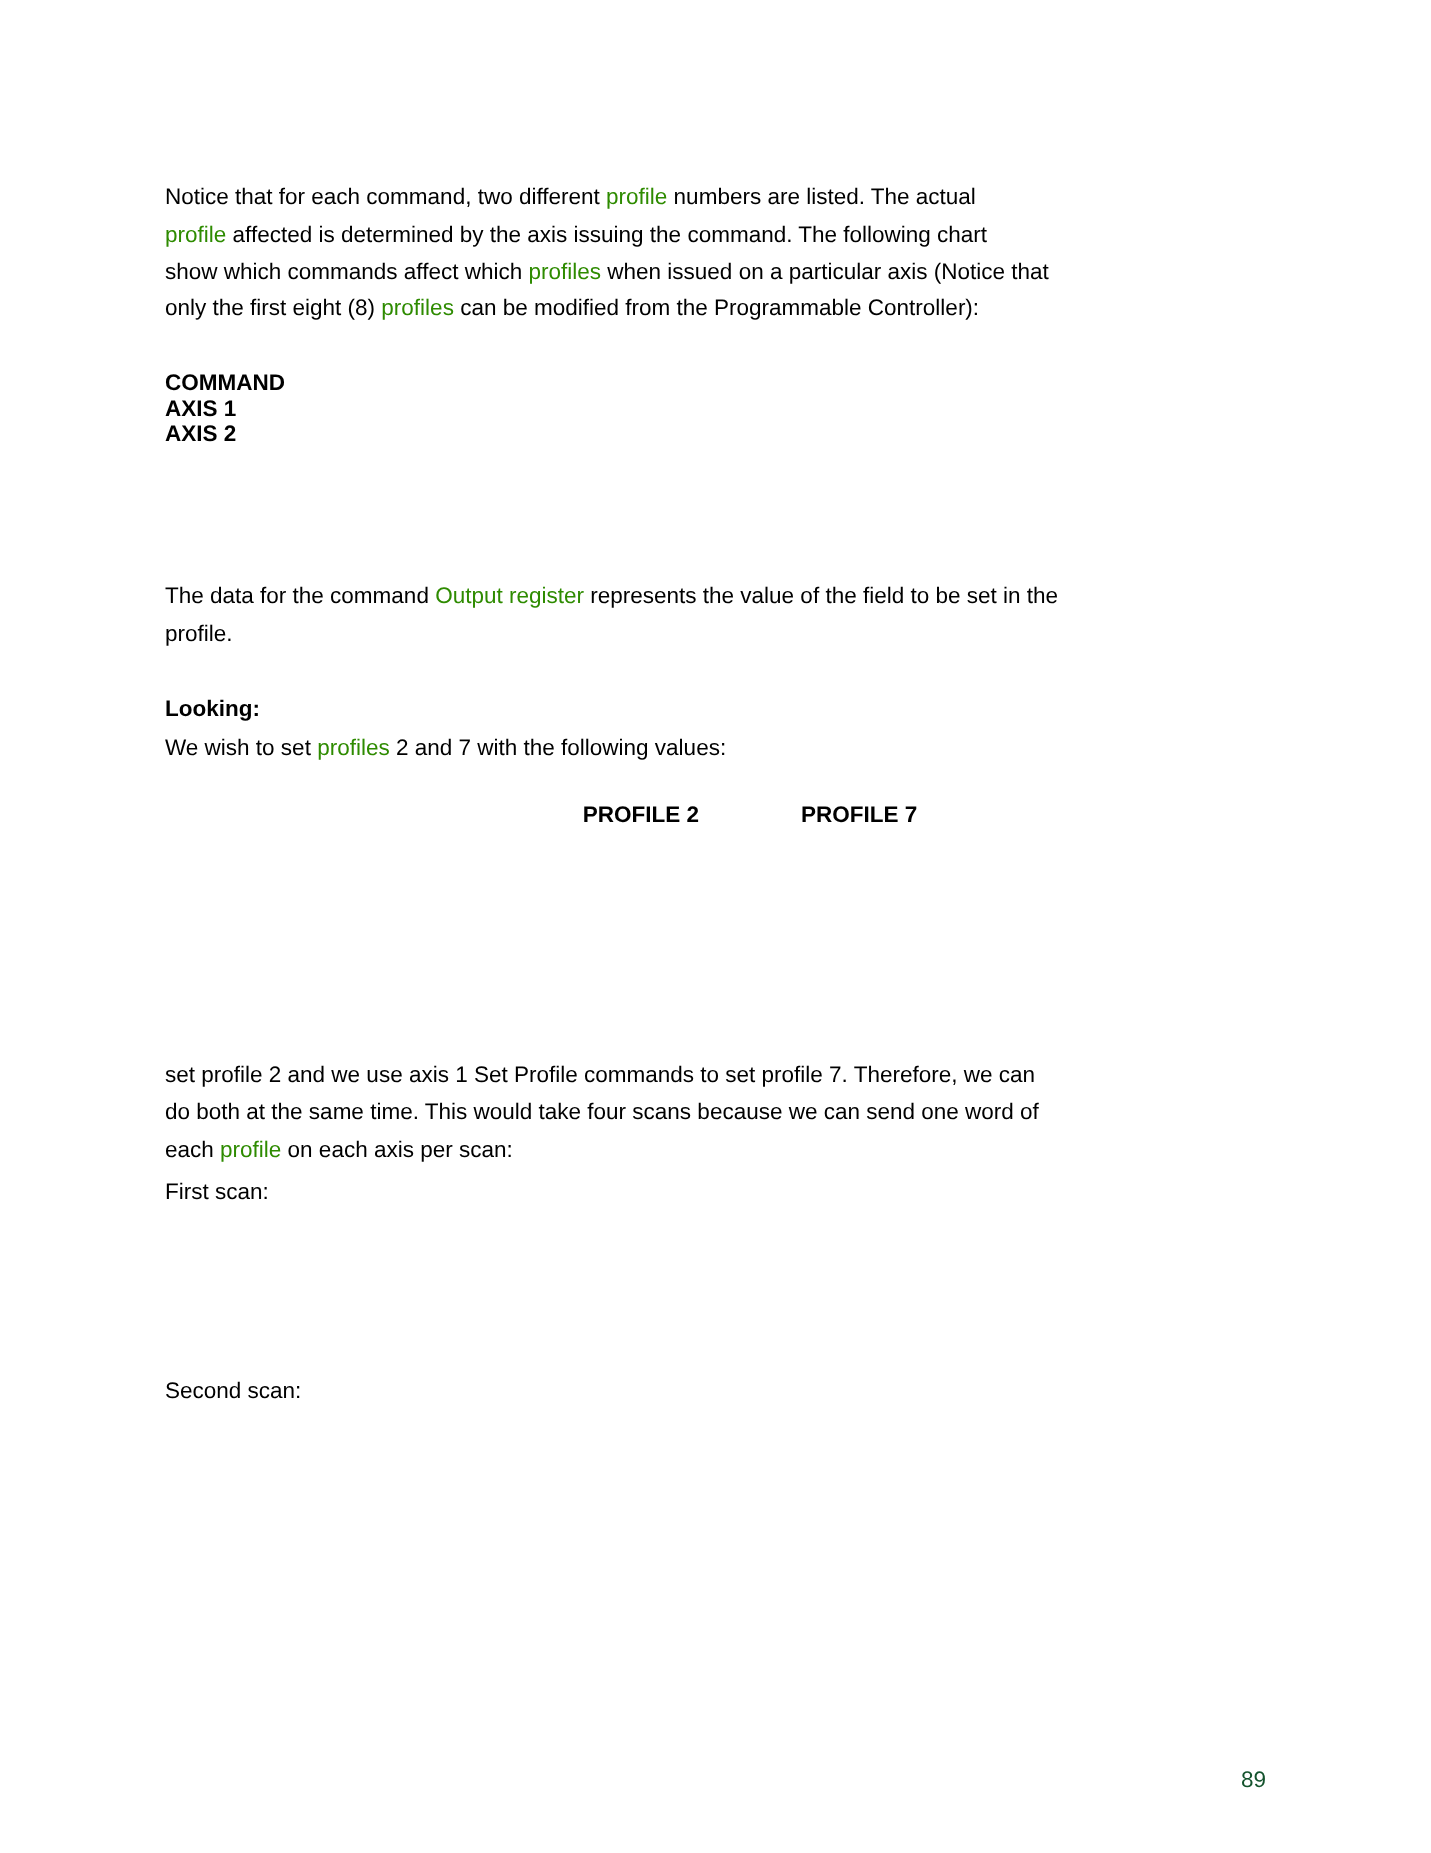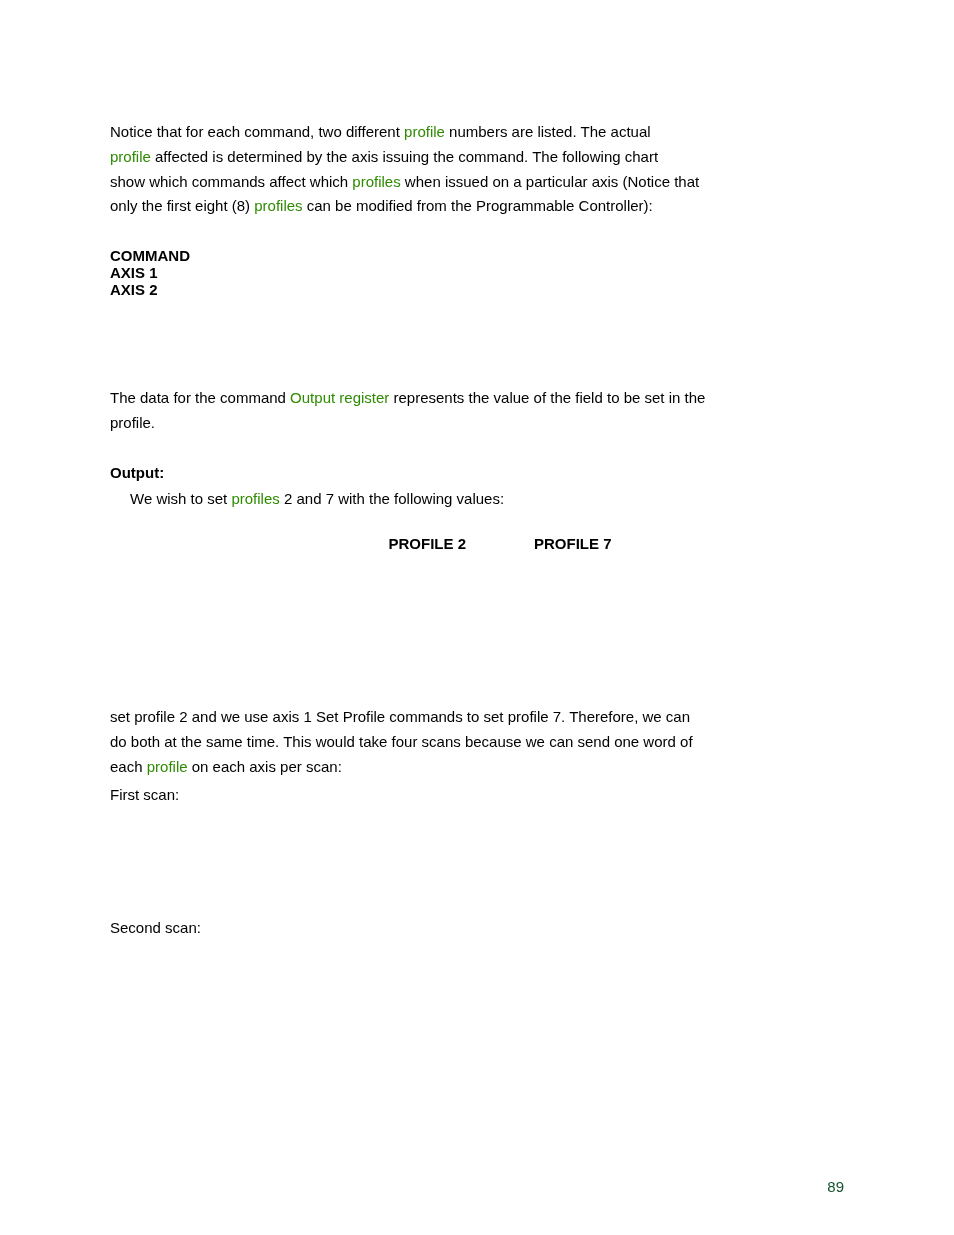--- a/index.html
+++ b/index.html
@@ -73,21 +73,20 @@
 
     .example-heading {
       font-weight: bold;
       font-size: 15px;
       margin-bottom: 6px;
     }
 
     .example-text {
       line-height: 1.65;
       margin-bottom: 20px;
-      margin-left: 20px;
     }
 
     .profile-header {
       display: flex;
       flex-direction: row;
       font-weight: bold;
       font-size: 15px;
       justify-content: center;
       margin-bottom: 8px;
       gap: 68px;
@@ -142,21 +141,21 @@
   </div>
 
   <div class="spacer-block"></div>
 
   <div class="output-paragraph">
     <span>The data for the command </span><span class="text-green">Output register</span><span> represents the value of the field to be set in the</span><br>
     <span>profile.</span>
   </div>
 
   <div class="section">
-    <div class="example-heading">Output:</div>
+    <div class="example-heading">Looking:</div>
     <div class="example-text">
       <span>We wish to set </span><span class="text-green">profiles</span><span> 2 and 7 with the following values:</span>
     </div>
   </div>
 
   <div class="profile-header">
     <span>PROFILE 2</span>
     <span>PROFILE 7</span>
   </div>
 

